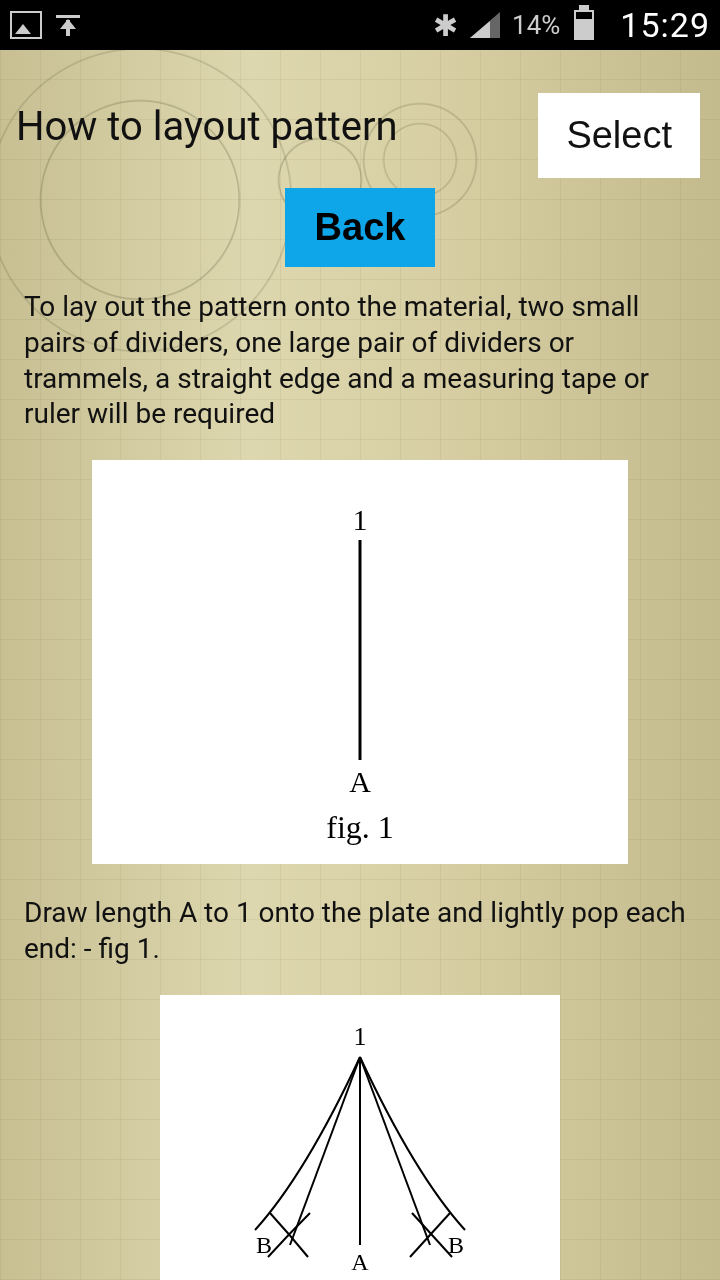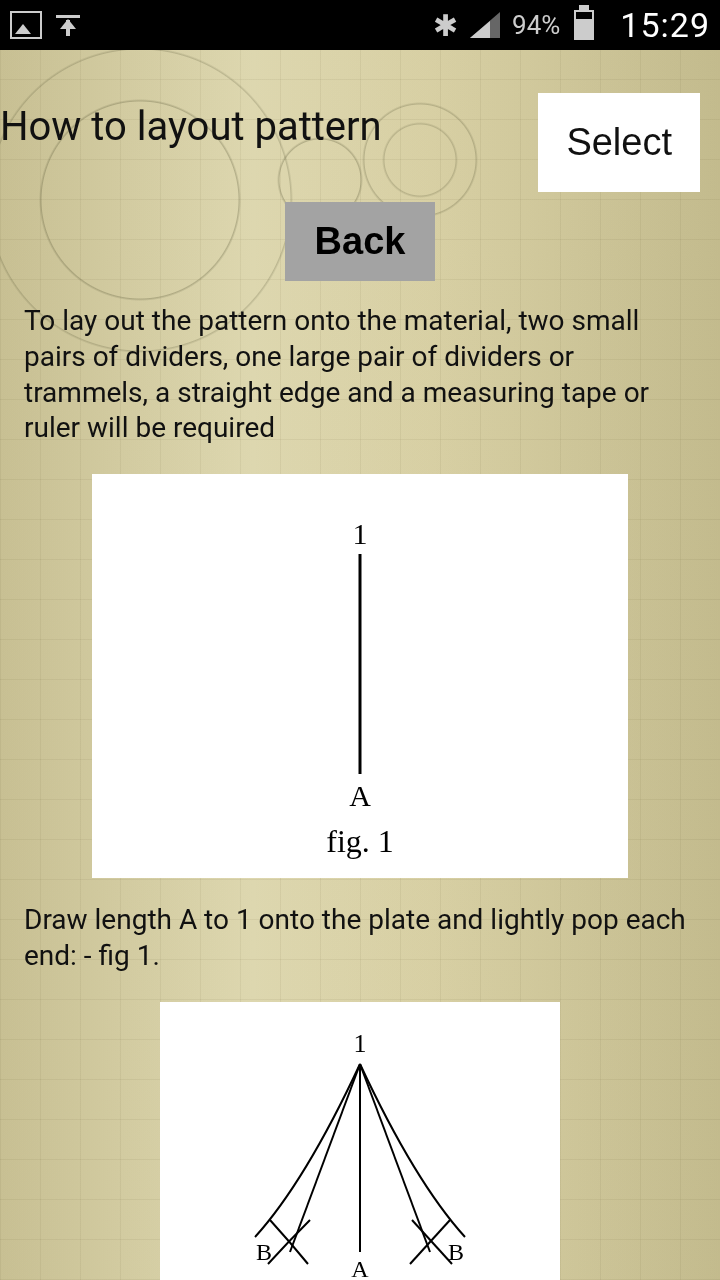--- a/index.html
+++ b/index.html
@@ -83,30 +83,30 @@
       repeating-linear-gradient(90deg, rgba(80,70,30,.07) 0 1px, transparent 1px 40px),
       linear-gradient(90deg, #cfc79a, #e6e0b8 35%, #e0d8ac 60%, #cac294);
     filter: blur(.3px);
   }
   .page > * { position:relative; }
 
   .header-row{
     display:flex; align-items:flex-start; padding:55px 0 0 0;
   }
   .title{
-    font-size:40px; color:#111; padding-left:0; flex:1; line-height:1.1;
+    font-size:40px; color:#111; padding-left:16px; flex:1; line-height:1.1;
   }
   .select-btn{
     background:#fff; color:#111; font-size:38px;
-    padding:28px 28px; margin-right:20px; margin-top:-12px;
+    padding:21px 28px; margin-right:20px; margin-top:-12px;
     box-shadow:none; border:none;
   }
   .back-wrap{ text-align:center; margin-top:10px;}
   .back-btn{
-    display:inline-block; background:#a3a3a3; color:#000;
+    display:inline-block; background:#0ea5e9; color:#000;
     font-weight:700; font-size:38px; padding:18px 30px;
     border:none;
   }
   .content{ padding:22px 24px 0 24px; }
   .para{
     font-size:28px; color:#111; line-height:1.28;
   }
   .fig{
     background:#fff; margin:28px auto 0 auto; display:block;
   }
@@ -125,21 +125,21 @@
         <span class="arrow-head"></span>
         <span class="arrow-stem"></span>
     </span>
   </div>
   <div class="right">
     <span class="bt">✱</span>
     <span class="signal">
       <span class="tri"></span>
         <span class="tri2"></span>
     </span>
-    <span class="pct">94%</span>
+    <span class="pct">14%</span>
     <span class="battery"></span>
     <span class="clock">15:29</span>
   </div>
 </div>
 
 <div class="page">
 
   <div class="header-row">
     <div class="title">How to layout pattern</div>
     <button class="select-btn">Select</button>
@@ -153,21 +153,21 @@
     <div class="para">To lay out the pattern onto  the material, two small pairs of dividers, one large pair of dividers or trammels, a straight edge and a measuring tape or ruler will be required</div>
 
     <svg class="fig fig1" viewBox="0 0 536 404">
       <rect width="536" height="404" fill="#fff"></rect>
       <text x="268" y="70" font-size="30" text-anchor="middle">1</text>
       <line x1="268" y1="80" x2="268" y2="300" stroke="#000" stroke-width="3"></line>
       <text x="268" y="332" font-size="30" text-anchor="middle">A</text>
       <text x="268" y="378" font-size="32" text-anchor="middle">fig. 1</text>
     </svg>
 
-    <div class="para" style="margin-top:24px">Draw length A to 1 onto the plate and lightly pop each end: - fig 1.</div>
+    <div class="para" style="margin-top:31px">Draw length A to 1 onto the plate and lightly pop each end: - fig 1.</div>
 
     <svg class="fig fig2" viewBox="0 0 400 330">
       <rect width="400" height="330" fill="#fff"></rect>
       <text x="200" y="50" font-size="26" text-anchor="middle">1</text>
 
       <line x1="200" y1="62" x2="200" y2="250" stroke="#000" stroke-width="2"></line>
 
       <line x1="200" y1="62" x2="130" y2="250" stroke="#000" stroke-width="2"></line>
       <line x1="200" y1="62" x2="270" y2="250" stroke="#000" stroke-width="2"></line>
 

